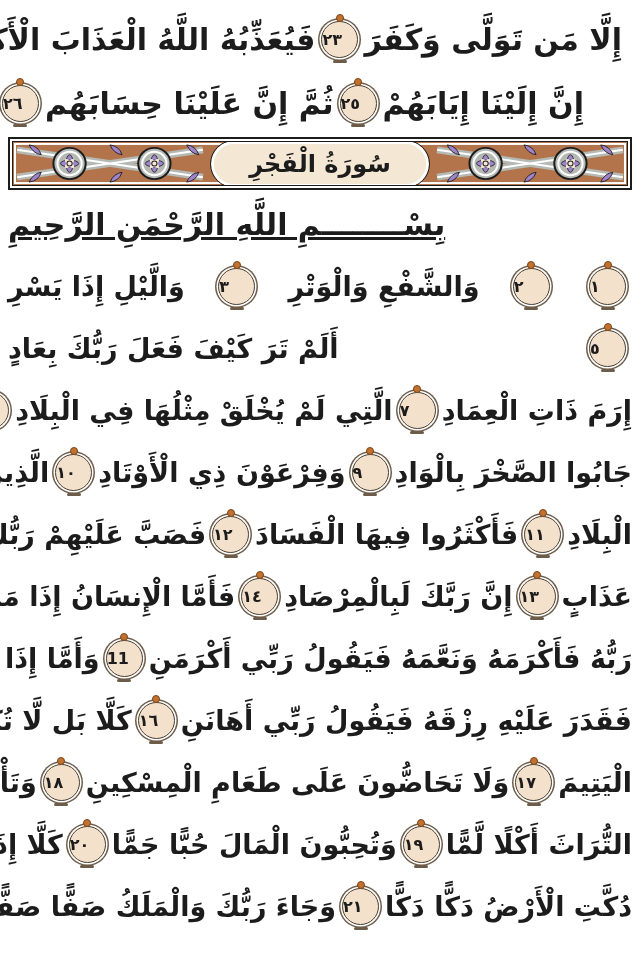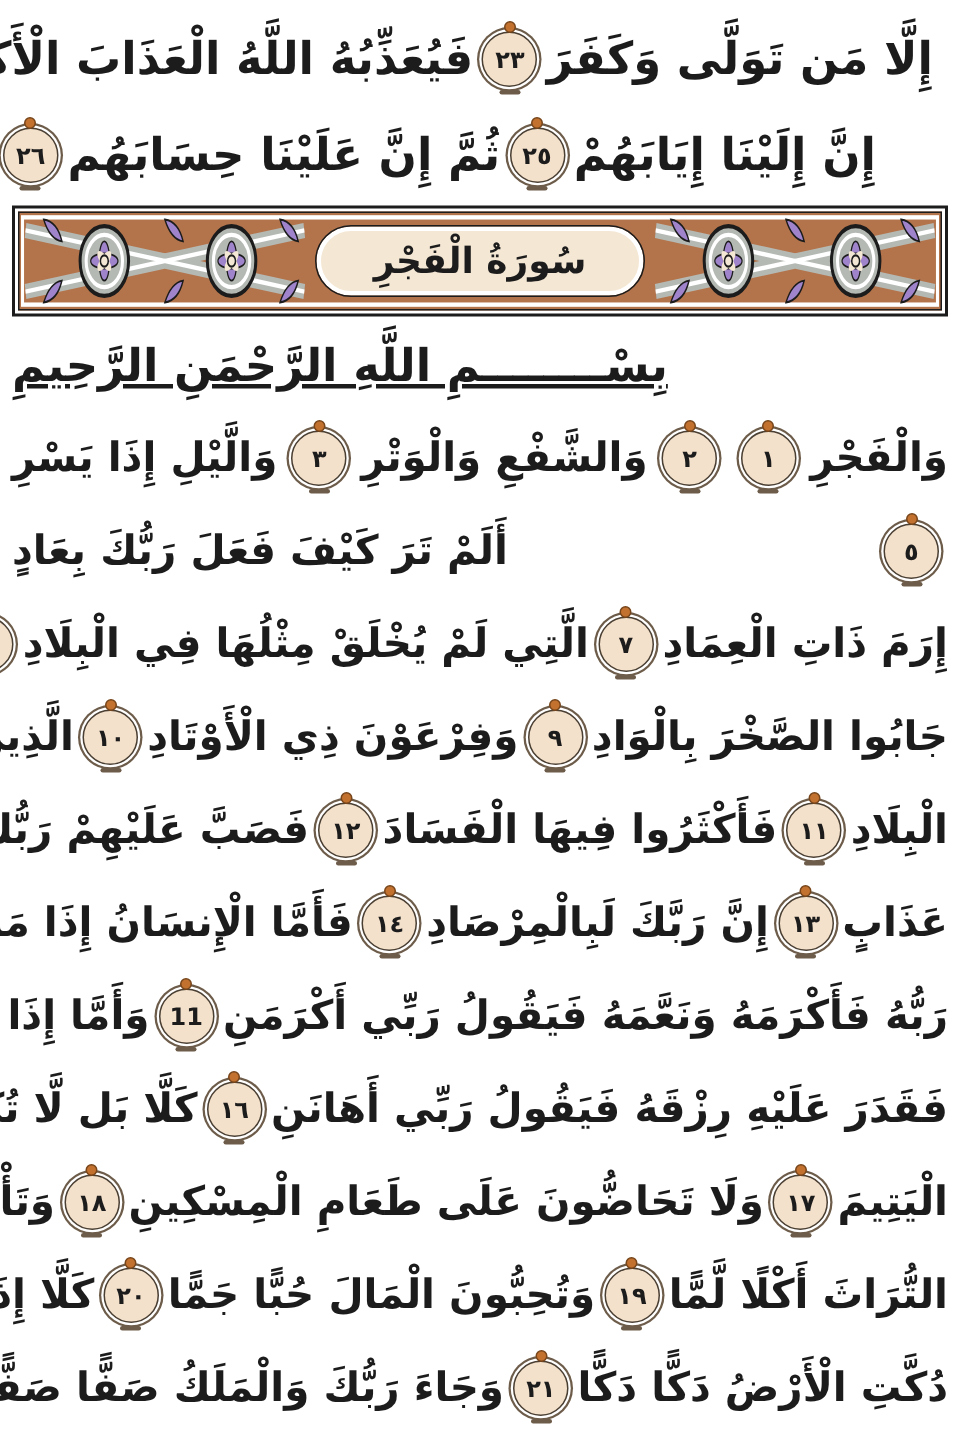--- a/index.html
+++ b/index.html
@@ -29,21 +29,21 @@
   .ghash .line:nth-child(2) { padding: 0 48px; height: 62px; }
   .fajr .line { font-size: 27px; }
   
   .ayah {
     flex: 0 0 auto;
     width: 37px; height: 37px;
     border-radius: 50%;
     background: var(--medallion-fill, #f4e1cb);
     border: 1.5px solid #4a3f33;
     box-shadow: 0 0 0 1.5px #ffffff, 0 0 0 3px #6d5c49;
-    display: flex; align-items: center; justify-content: center;
+    display: flex; align-items: center; justify-content: flex-end;
     position: relative;
     margin: 0 6px;
   }
   .ayah::before {
     content: "";
     position: absolute; top: -8px; left: 50%;
     transform: translateX(-50%);
     width: 6px; height: 6px; border-radius: 50%;
     background: var(--medallion-dot, #c2712f);
     border: 1px solid #77451a;
@@ -55,21 +55,21 @@
     width: 14px; height: 3px; border-radius: 2px;
     background: #6d5c49;
   }
   .ayah-num { font-size: 16px; font-weight: bold; line-height: 1; padding-top: 1px; }
   
   .band {
     margin: 3px 0;
     border: 2px solid var(--ink, #1c1c1c);
     background: #fff;
     padding: 2px;
-    height: 74px;
+    height: 53px;
     flex: 0 0 auto;
   }
   .band-inner {
     position: relative;
     height: 100%;
     border: 1.5px solid var(--ink, #1c1c1c);
     overflow: hidden;
     background: var(--band-brown, #b3744c);
   }
   .band-inner svg { position: absolute; inset: 0; width: 100%; height: 100%; display: block; }
@@ -173,21 +173,20 @@
       </div>
     </div>
   </div>
 
   <div class="basmala-row">
     <span class="basmala">بِسْــــــــمِ اللَّهِ الرَّحْمَنِ الرَّحِيمِ</span>
   </div>
 
   <div class="fajr">
       <div class="line">
-        <span class="txt">وَالْفَجْرِ</span>
         <span class="ayah">
           <span class="ayah-num">١</span>
         </span>
         <span class="ayah">
           <span class="ayah-num">٢</span>
         </span>
         <span class="txt">وَالشَّفْعِ وَالْوَتْرِ</span>
         <span class="ayah">
           <span class="ayah-num">٣</span>
         </span>

